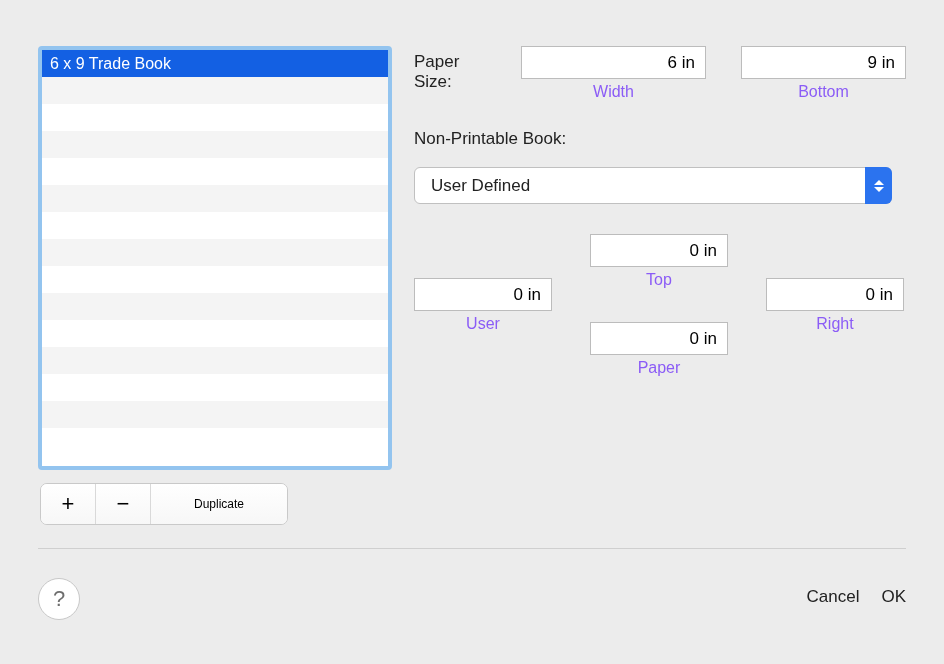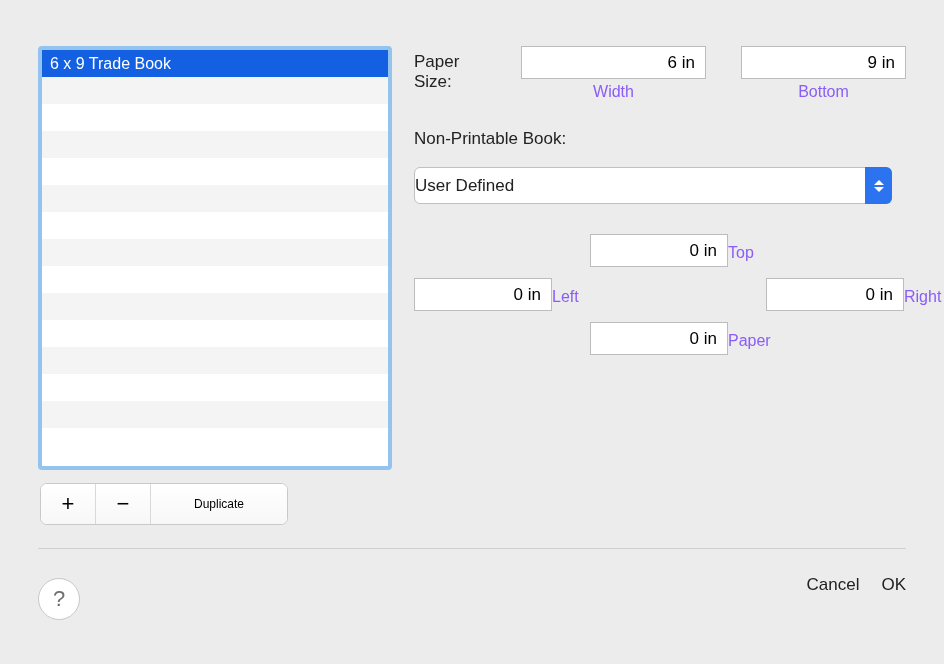--- a/index.html
+++ b/index.html
@@ -79,20 +79,21 @@
 
   .npa-title{margin-top:28px;font-size:17px}
 
   .select-wrap{
     margin-top:18px;
     position:relative;
     width:478px;height:37px;
     background:#fff;
     border:1px solid #c0c0c0;border-radius:6px;
     display:flex;align-items:center;
+    padding-left:16px;
     box-sizing:border-box;
     font-size:17px;
   }
   .select-knob{
     position:absolute;right:-1px;top:-1px;bottom:-1px;
     width:27px;
     background:#2b73ef;
     border-top-right-radius:6px;border-bottom-right-radius:6px;
     display:flex;flex-direction:column;align-items:center;justify-content:center;
     gap:2px;
@@ -103,42 +104,42 @@
   .select-knob::before{border-bottom:5px solid #fff}
   .select-knob::after {border-top:5px solid #fff}
 
   
   .margins{
     margin-top:30px;
     position:relative;
     height:170px;
     width:490px;
   }
-  .mblock{position:absolute;display:flex;flex-direction:row;align-items:center}
+  .mblock{position:absolute;display:flex;flex-direction:column;align-items:center}
   .mblock .field{width:138px}
   .mblock .sublbl{margin-top:4px}
   .m-top{left:176px;top:0}
   .m-bottom{left:176px;top:88px}
   .m-left{left:0;top:44px}
   .m-right{left:352px;top:44px}
 
   
   .divider{
     position:absolute;left:38px;right:38px;top:548px;
     height:1px;background:#cfcfcf;
   }
   .help-btn{
     position:absolute;left:38px;top:578px;
     width:40px;height:40px;border-radius:50%;
     border:1px solid #c8c8c8;background:#fff;
     display:flex;align-items:center;justify-content:center;
     font-size:22px;color:#6e6e6e;
   }
   .footer-btns{
-    position:absolute;right:38px;top:566px;
+    position:absolute;right:38px;top:578px;
     display:flex;gap:22px;
   }
   .footer-btns button{
     all:unset;
     height:38px;border-radius:7px;
     font-size:17px;text-align:center;
     cursor:default;
     box-sizing:border-box;
   }
   .btn-cancel{
@@ -195,21 +196,21 @@
       <span class="select-knob"></span>
     </div>
 
     <div class="margins">
       <div class="mblock m-top">
         <input class="field" value="0 in" style="">
         <div class="sublbl">Top</div>
       </div>
       <div class="mblock m-left">
         <input class="field" value="0 in" style="">
-        <div class="sublbl">Left</div>
+        <div class="sublbl">User</div>
       </div>
       <div class="mblock m-right">
         <input class="field" value="0 in" style="">
         <div class="sublbl">Right</div>
       </div>
       <div class="mblock m-bottom">
         <input class="field" value="0 in" style="">
         <div class="sublbl">Paper</div>
       </div>
     </div>

